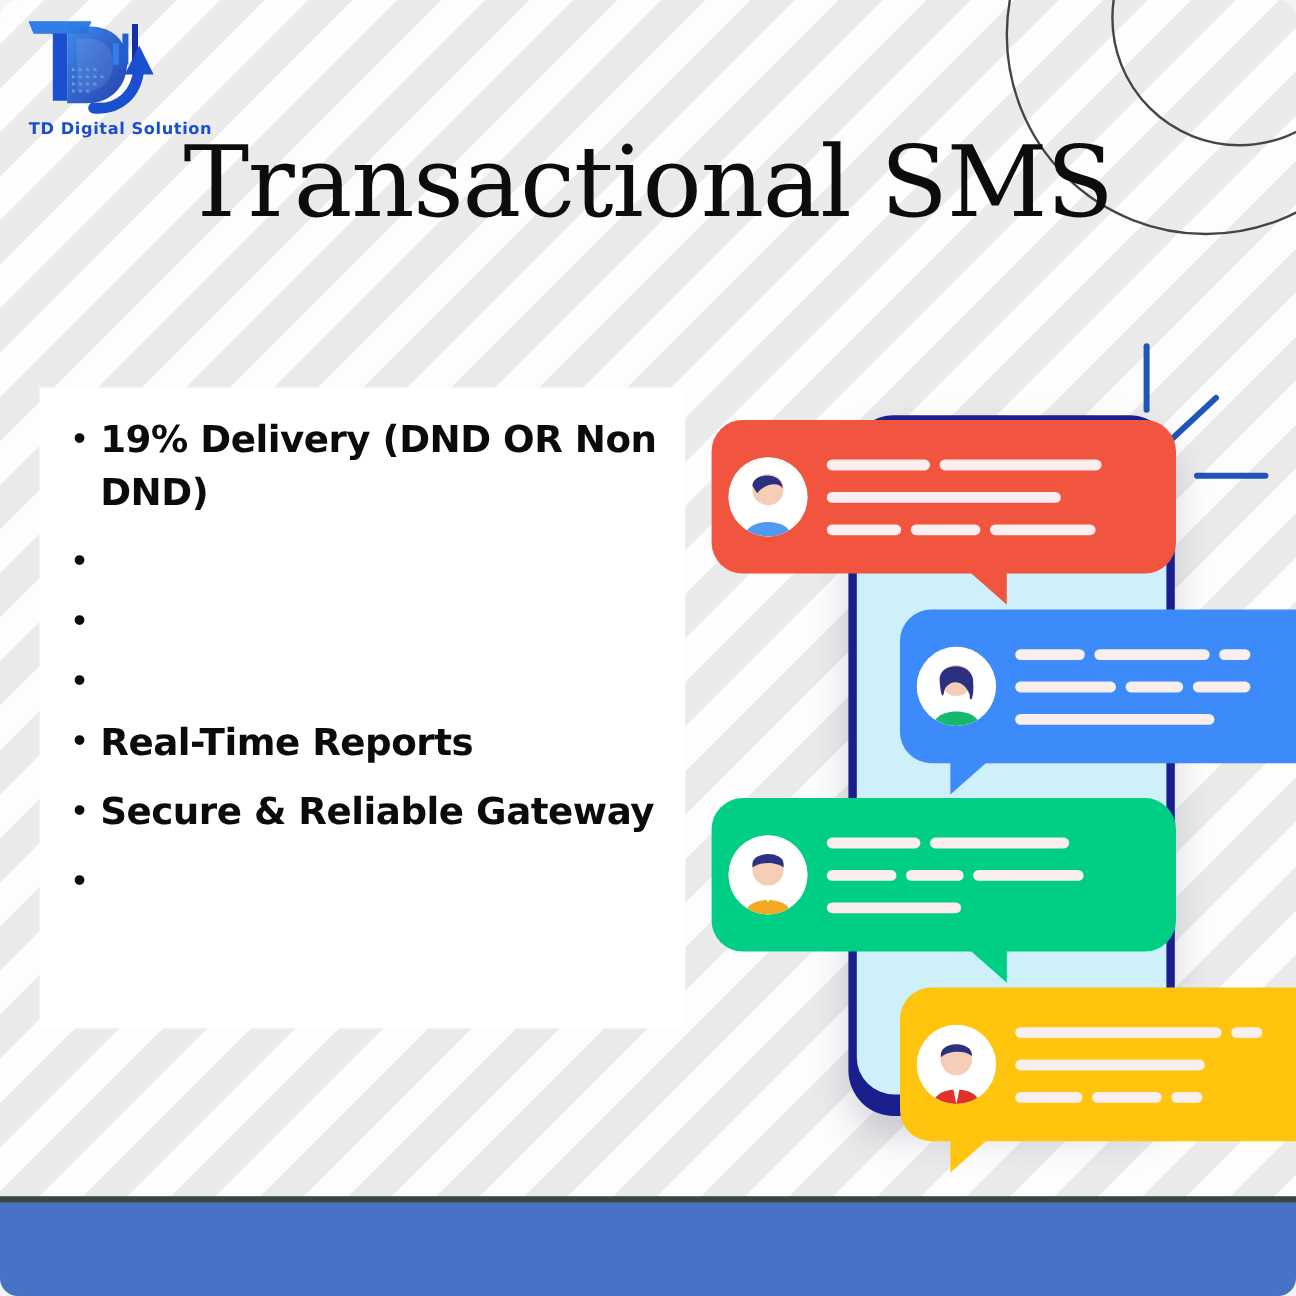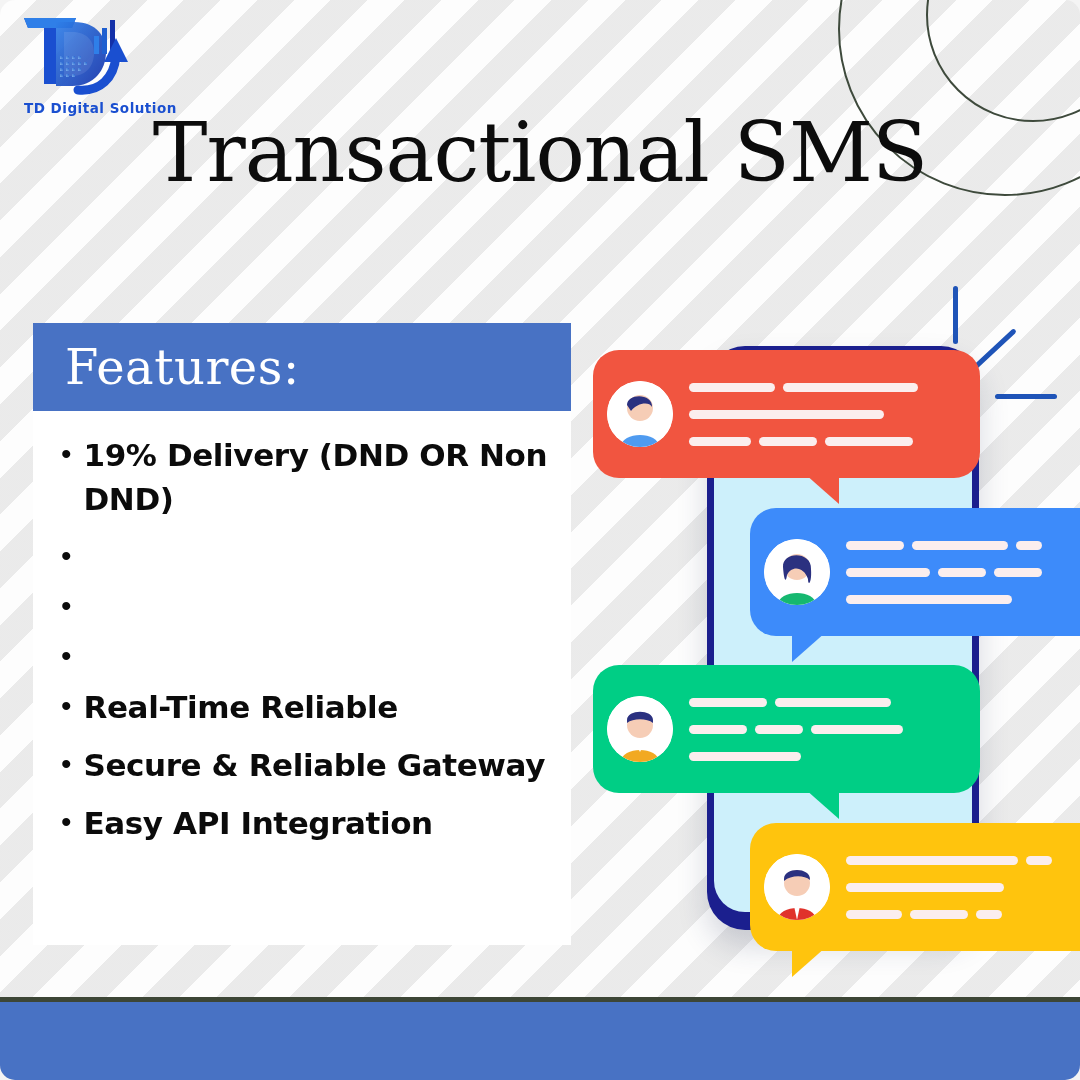--- a/index.html
+++ b/index.html
@@ -181,48 +181,44 @@
 
       <path d="M62,78 C84,80 98,66 100,44" stroke="#1a4fd0" stroke-width="9" fill="none" stroke-linecap="round"></path>
       <polygon points="100,26 112,50 88,50" fill="#1a4fd0"></polygon>
     </svg>
     <div class="logo-text">TD Digital Solution</div>
   </div>
 
   <div class="title">Transactional SMS</div>
 
   <div class="panel">
-    <div class="panel-header">
-      <span class="panel-header-text">Features:</span>
-    </div>
     <div class="panel-body">
       <div class="feature">
         <span class="bullet">•</span>
         <span class="feature-text">19% Delivery (DND OR Non DND)</span>
       </div>
       <div class="feature">
         <span class="bullet">•</span>
       </div>
       <div class="feature">
         <span class="bullet">•</span>
       </div>
       <div class="feature">
         <span class="bullet">•</span>
       </div>
       <div class="feature">
         <span class="bullet">•</span>
-        <span class="feature-text">Real-Time Reliable</span>
+        <span class="feature-text">Real-Time Reports</span>
       </div>
       <div class="feature">
         <span class="bullet">•</span>
         <span class="feature-text">Secure &amp; Reliable Gateway</span>
       </div>
       <div class="feature">
         <span class="bullet">•</span>
-        <span class="feature-text">Easy API Integration</span>
       </div>
     </div>
   </div>
 
   <div class="illus">
 
     <div class="ring ring-v"></div>
     <div class="ring ring-d"></div>
     <div class="ring ring-h"></div>
 

